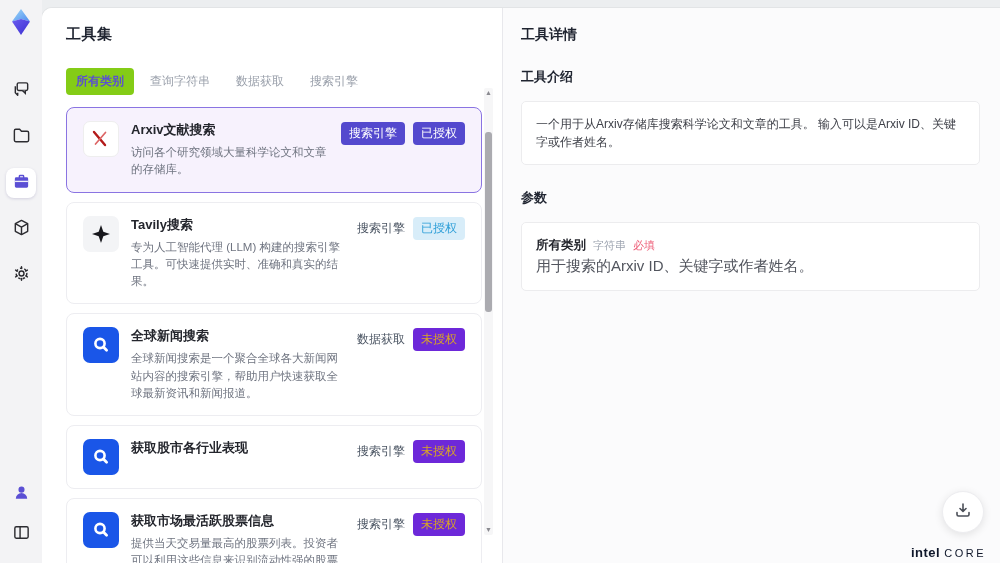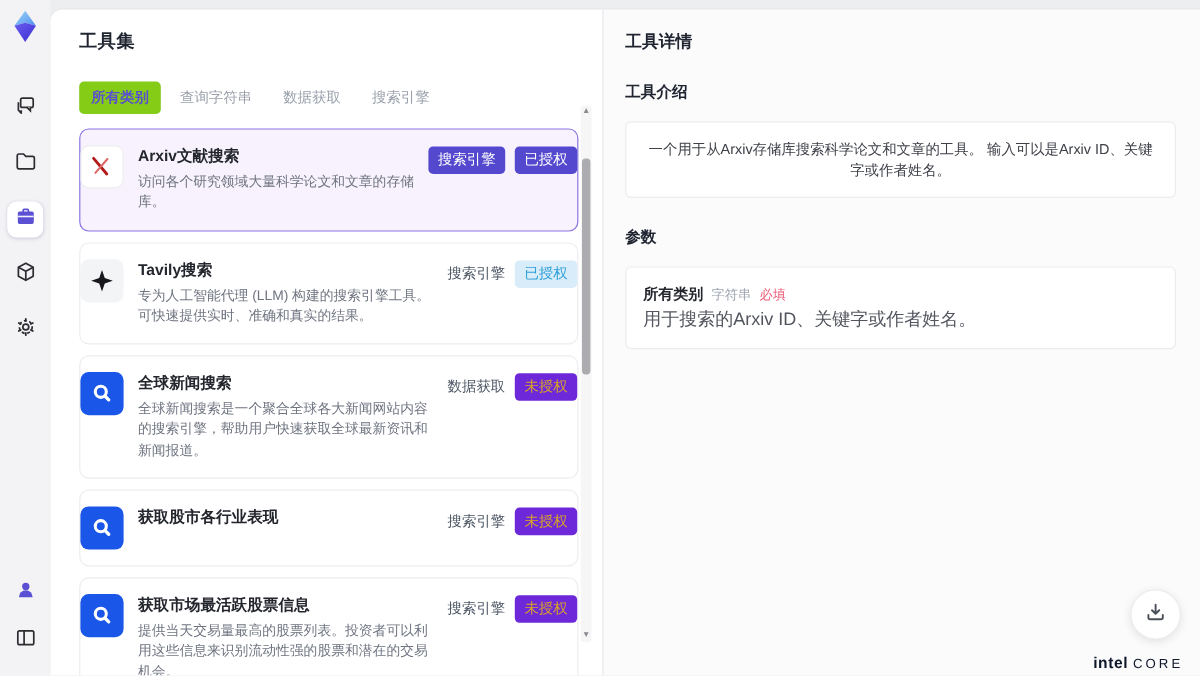--- a/index.html
+++ b/index.html
@@ -26,21 +26,21 @@
 
   
   .list-pane { position:relative; width:460px; height:100%; padding:17px 0 0 24px; background:#fff; }
   .page-title { font-size:15px; font-weight:bold; letter-spacing:.5px; }
   .tabs { display:flex; gap:6px; margin-top:24px; }
   .tab { border:none; background:transparent; font-family:inherit; font-size:12px; color:#9aa0ab;
          padding:5px 10px; border-radius:4px; cursor:pointer; }
   .tab.active { background:#84cc16; color:#5b4fd1; font-weight:bold; }
 
   .cards { margin-top:12px; width:416px; }
-  .tool-card { display:flex; gap:12px; padding:13px 0; border:1px solid #ededf1; border-radius:8px;
+  .tool-card { display:flex; gap:12px; padding:13px 16px; border:1px solid #ededf1; border-radius:8px;
                background:#fff; margin-bottom:9px; cursor:pointer; }
   .tool-card.selected { background:#f7f2fd; border:1.5px solid #8a74e2; }
   .tool-icon { width:36px; height:36px; border-radius:7px; flex:0 0 36px;
                display:flex; align-items:center; justify-content:center; }
   .tool-icon svg { width:22px; height:22px; }
   .tool-body { flex:1; min-width:0; }
   .tool-name { font-size:13px; font-weight:bold; color:#24262d; }
   .tool-desc { margin-top:5px; font-size:11.5px; line-height:1.5; color:#6f7480; }
   .tool-tags { display:flex; gap:8px; align-items:flex-start; flex:0 0 auto; padding-top:1px; }
   .tag { font-size:12px; padding:3px 8px; border-radius:4px; white-space:nowrap; }
@@ -58,21 +58,21 @@
   .sb-arrow.down { bottom:0; }
   .sb-thumb { position:absolute; left:1px; top:44px; width:7px; height:180px; background:#ababb0;
               border-radius:3px; cursor:grab; }
 
   
   .detail-pane { flex:1; height:100%; background:#fbfbfc; border-left:1px solid #e8e8ec;
                  padding:18px 20px 0 18px; position:relative; }
   .detail-title { font-size:14px; font-weight:bold; }
   .section-heading { font-size:13px; font-weight:bold; margin-top:24px; }
   .intro-box { margin-top:15px; background:#fff; border:1px solid #ececee; border-radius:5px;
-               padding:13px 14px; font-size:12px; color:#3f4149; line-height:1.5;text-align:center; }
+               padding:13px 14px; font-size:12px; color:#3f4149; line-height:1.5; }
   .param-box { margin-top:15px; background:#fff; border:1px solid #ececee; border-radius:5px;
                padding:14px; }
   .param-head { display:flex; align-items:baseline; gap:7px; }
   .param-name { font-size:12.5px; font-weight:bold; color:#24262d; }
   .param-type { font-size:11px; color:#9ca3af; }
   .param-required { font-size:11px; color:#ee5e78; }
   .param-desc { margin-top:3px; font-size:15px; color:#52555e; }
 
   
   .fab-download { position:absolute; right:16px; bottom:30px; width:42px; height:42px; border-radius:50%;

